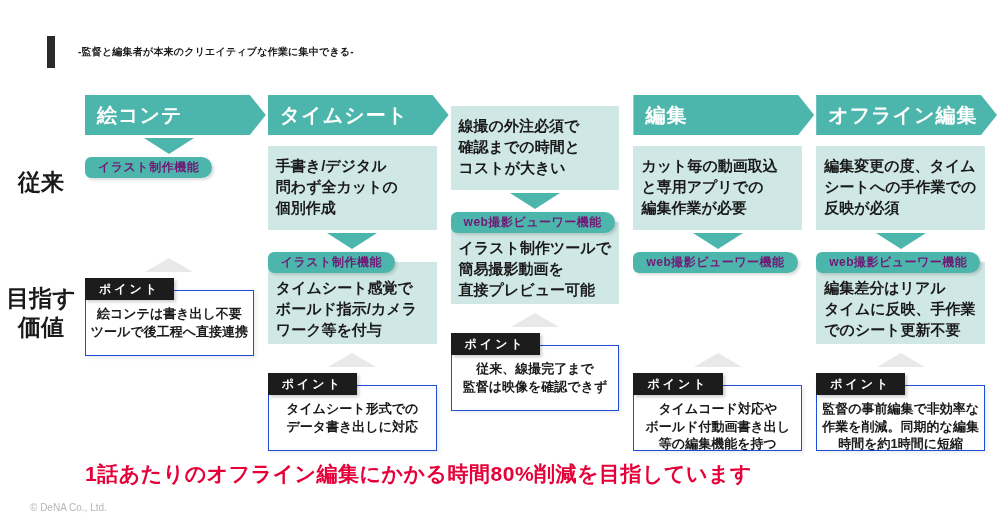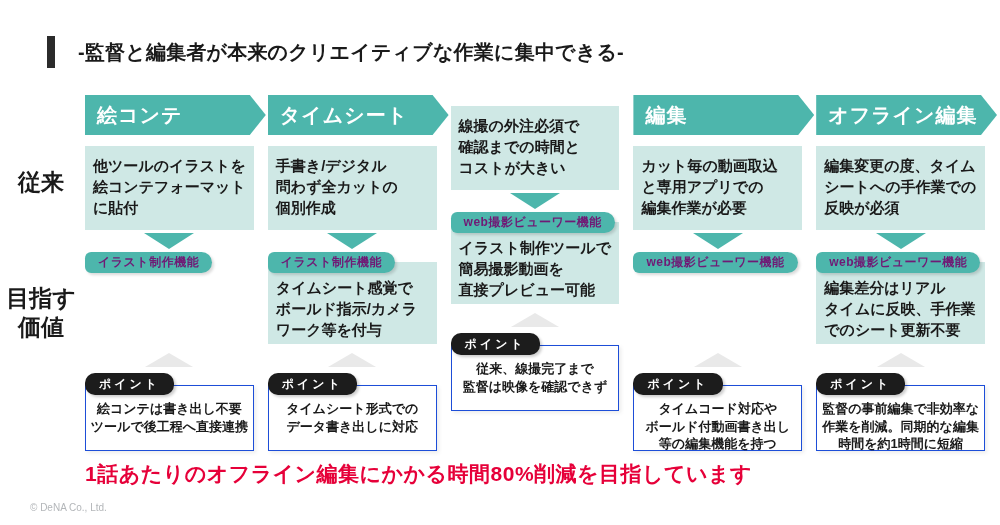--- a/index.html
+++ b/index.html
@@ -6,21 +6,21 @@
   body{
     width:1000px;height:525px;position:relative;background:#ffffff;overflow:hidden;
     font-family:"Liberation Sans","DejaVu Sans",sans-serif;color:#1a1a1a;
     --accent-teal:#4db6ac;--light-teal:#cfe8e5;--badge-black:#1c1c1c;
     --highlight-red:#e60039;--arrow-gray:#e9e9e9;
   }
   .title-block{position:absolute;top:36px;left:47px;display:flex;align-items:center;}
   .title-accent{width:8px;height:32px;background:#2b2b2b;margin-right:15px;flex:0 0 auto;}
   .title-text{display:flex;align-items:baseline;white-space:nowrap;}
   .title-main{font-size:27px;font-weight:bold;letter-spacing:0.5px;}
-  .title-sub{font-size:20px;font-weight:bold;margin-left:8px;letter-spacing:0.2px;}
+  .title-sub{font-size:10px;font-weight:bold;margin-left:8px;letter-spacing:0.2px;}
 
   .row-label{position:absolute;left:0;width:82px;text-align:center;font-weight:bold;
     font-size:23px;line-height:1.25;white-space:pre-line;}
   .row-label.conventional{top:168px;}
   .row-label.target{top:284px;}
 
   .grid{position:absolute;left:85px;top:95px;width:900px;display:grid;
     grid-template-columns:repeat(5,1fr);column-gap:14px;}
   .col{position:relative;display:flex;flex-direction:column;min-width:0;}
 
@@ -48,21 +48,21 @@
     line-height:1.4;white-space:pre-line;}
 
   .up-arrow{margin:9px auto 0;width:0;height:0;
     border-left:24px solid transparent;border-right:24px solid transparent;
     border-bottom:14px solid var(--arrow-gray);}
 
   .point-wrap{position:relative;margin-top:6px;height:78px;}
   .point-badge{position:absolute;top:0;left:0;z-index:2;height:22px;
     display:inline-flex;align-items:center;padding:0 14px;box-sizing:border-box;
     background:var(--badge-black);color:#ffffff;font-size:12px;font-weight:bold;
-    letter-spacing:3px;border-radius:10px;white-space:nowrap;
+    letter-spacing:3px;border-radius:0;white-space:nowrap;
     box-shadow:2px 2px 3px rgba(0,0,0,0.2);}
   .point-box{position:absolute;top:12px;left:0;right:0;height:66px;box-sizing:border-box;
     background:#ffffff;border:1px solid #1d4ed8;box-shadow:2px 2px 4px rgba(0,0,0,0.08);
     padding:14px 3px 4px 3px;font-size:13px;font-weight:bold;line-height:1.35;
     white-space:pre-line;text-align:center;}
 
   .highlight-text{position:absolute;left:85px;top:460px;font-size:21px;font-weight:bold;
     color:var(--highlight-red);letter-spacing:0.5px;white-space:nowrap;}
   .copyright{position:absolute;left:30px;top:502px;font-size:10px;color:#b3b6b9;}
 </style>
@@ -77,23 +77,20 @@
 </div>
 
 <div class="row-label conventional">従来</div>
 <div class="row-label target">目指す
 価値</div>
 
 <div class="grid">
 
   <div class="col">
     <div class="col-header">絵コンテ</div>
-    <div class="conv-box">他ツールのイラストを
-絵コンテフォーマット
-に貼付</div>
     <div class="down-arrow"></div>
     <div class="value-wrap">
       <div class="feature-badge">イラスト制作機能</div>
     </div>
     <div class="up-arrow"></div>
     <div class="point-wrap">
       <div class="point-badge">ポイント</div>
       <div class="point-box">絵コンテは書き出し不要
 ツールで後工程へ直接連携</div>
     </div>

